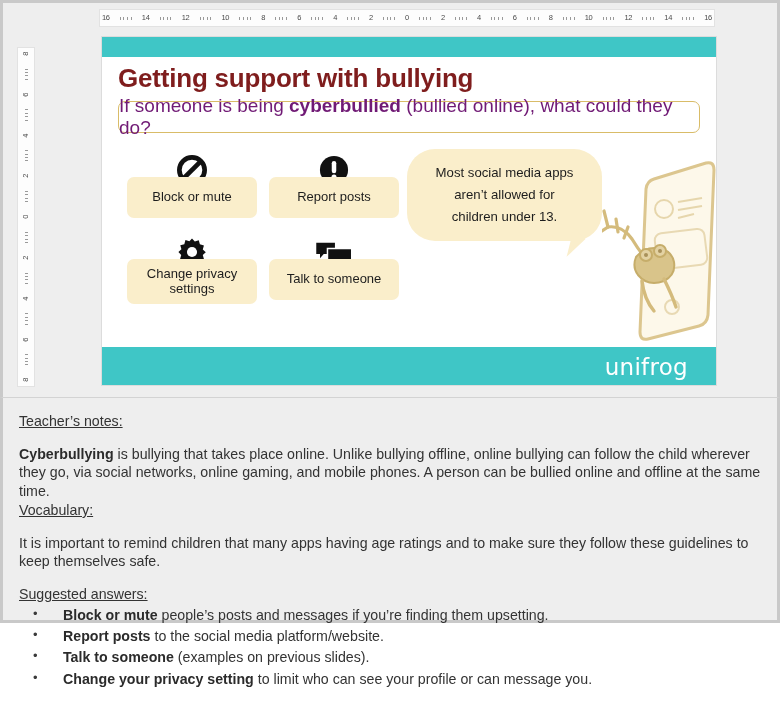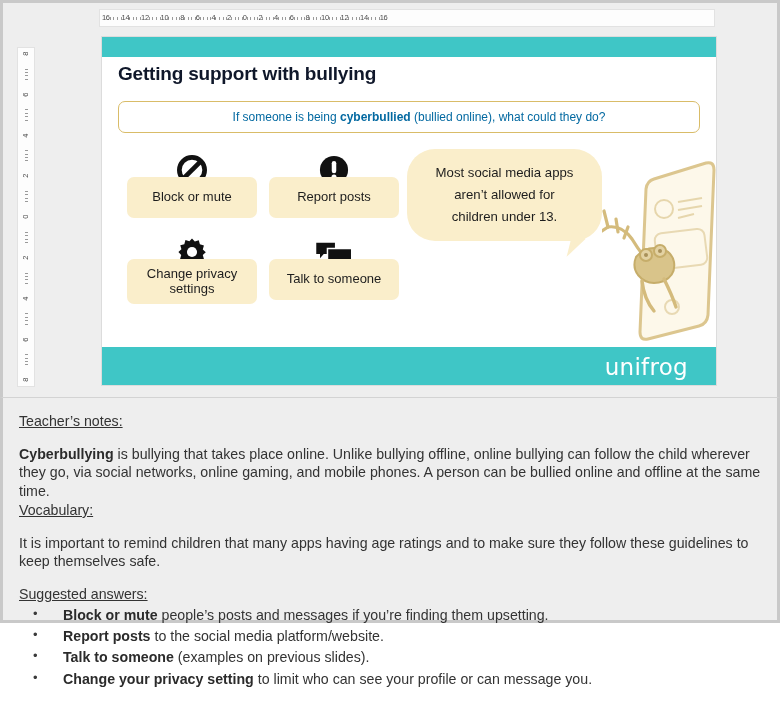--- a/index.html
+++ b/index.html
@@ -39,20 +39,21 @@
   
   .ruler-h {
     position: absolute;
     left: 96px; top: 6px;
     width: 616px; height: 18px;
     background: #fdfdfd;
     border: 1px solid #e2e2e2;
     box-sizing: border-box;
     display: flex;
     align-items: center;
+    justify-content: space-between;
     padding: 0 2px;
     overflow: hidden;
   }
   .ruler-h .rk {
     font-size: 7.5px;
     color: #4a4a4a;
     font-family: "Liberation Sans", sans-serif;
     letter-spacing: -0.3px;
     line-height: 1;
     position: relative;
@@ -127,42 +128,41 @@
     bottom: 5px;
     color: #ffffff;
     font-size: 23px;
     font-family: "DejaVu Sans", sans-serif;
     letter-spacing: 0.3px;
   }
 
   .slide-title {
     position: absolute;
     left: 16px; top: 26px;
-    font-size: 19px;
+    font-size: 26px;
     font-weight: bold;
-    color: #0f172a;
+    color: #7f1d1d;
     letter-spacing: -0.2px;
   }
 
   .question-box {
     position: absolute;
     left: 16px; top: 64px;
     width: 582px; height: 32px;
     border: 1.6px solid #d9bc68;
     border-radius: 7px;
     background: #ffffff;
     box-sizing: border-box;
     display: flex;
     align-items: center;
     justify-content: center;
   }
   .question-text {
-    font-size: 12px;
-    color: #0369a1;
-    margin-left: 20px;
+    font-size: 19px;
+    color: #701a75;
   }
   .question-text b { font-weight: bold; }
 
   
   .opt {
     position: absolute;
     background: #faeecb;
     border-radius: 7px;
     box-sizing: border-box;
     display: flex;

